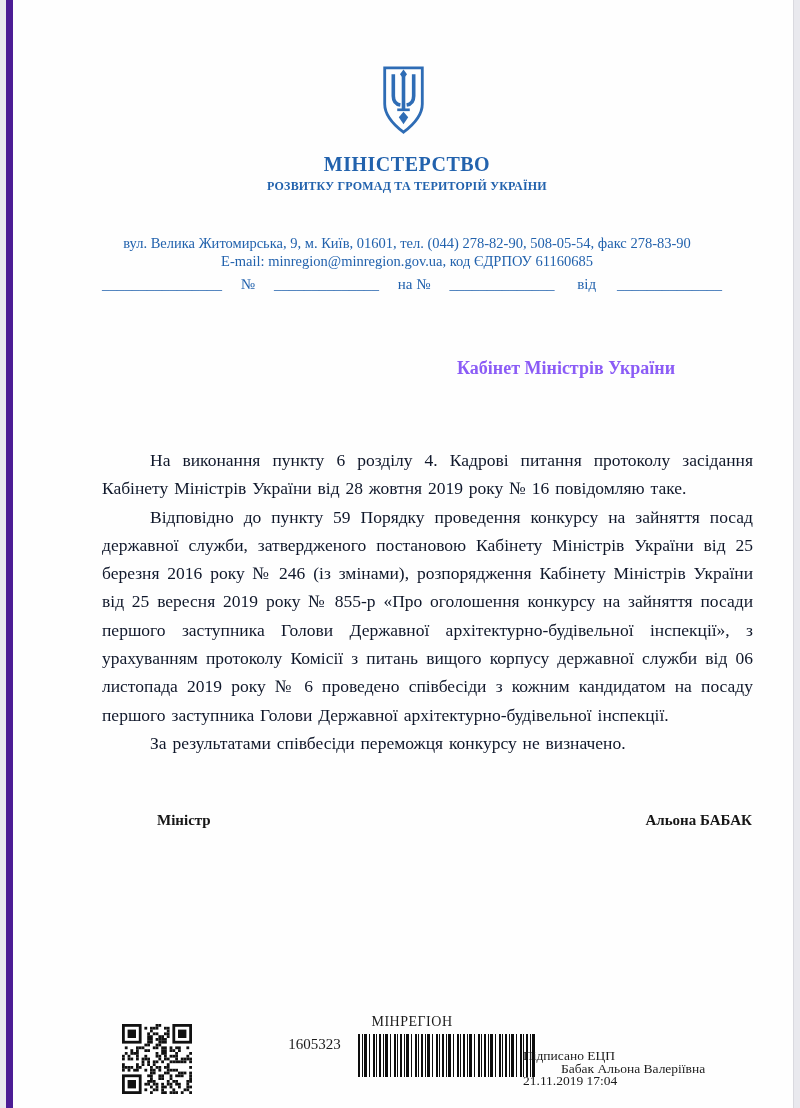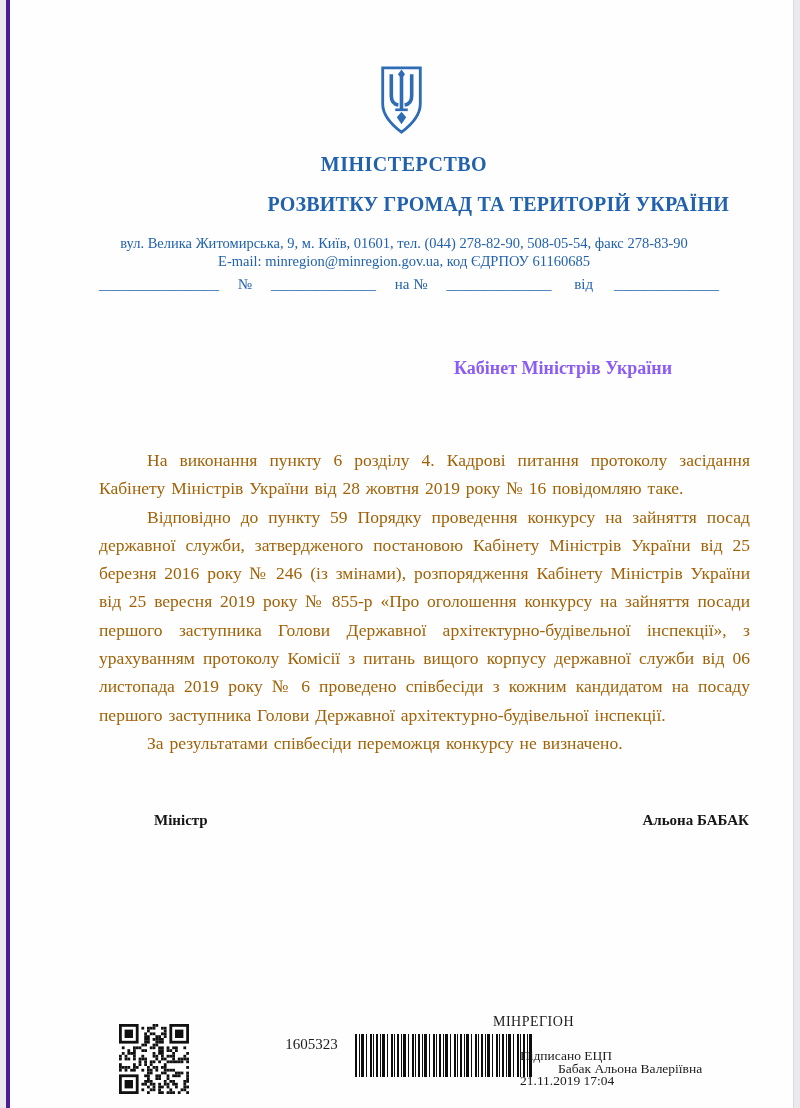--- a/index.html
+++ b/index.html
@@ -7,62 +7,62 @@
   body {
     background:#e9e9ee;
     font-family:"Liberation Serif","DejaVu Serif",serif;
     -webkit-font-smoothing:antialiased;
   }
   .viewport { width:800px; height:1108px; overflow:hidden; position:relative; }
   .page {
     position:absolute; left:6px; top:0;
     width:788px; height:1108px;
     background:#fefefe;
-    border-left:4px solid #4c1d95;
+    border-left:7px solid #4c1d95;
     border-right:1px solid #d9d9df;
   }
   .abs { position:absolute; }
 
   
   .emblem { left:0; right:0; top:64px; display:flex; justify-content:center; }
   .org-name { left:69px; width:650px; text-align:center; color:var(--blue); font-weight:bold; }
   .org1 { top:153px; font-size:20px; letter-spacing:.5px; }
-  .org2 { top:193px; font-size:20px; letter-spacing:.2px;text-align:right; }
+  .org2 { top:179px; font-size:12px; letter-spacing:.2px; }
   .contact { left:69px; width:650px; text-align:center; color:var(--blue); font-size:14.5px; }
   .addr  { top:235px; }
   .email { top:253px; }
 
   
   .refline {
     left:89px; top:276px; width:620px;
     display:flex; justify-content:space-between; align-items:baseline;
     color:var(--blue); font-size:15px; white-space:nowrap;
   }
   .refline .lbl { margin:0 6px; }
   .refline .lbl-vid { margin-left:10px; margin-right:8px; }
 
   
   .addressee { left:444px; top:358px; font-size:18px; font-weight:bold; color:#8b5cf6; }
-  .body-text { left:89px; top:446px; width:651px; color:#a16207; }
+  .body-text { left:89px; top:446px; width:651px; color:#0f172a; }
   .body-text p {
     font-size:17.5px; line-height:28.3px;
     text-align:justify; text-indent:48px;
     word-spacing:1.5px;
   }
   .sig-row {
     left:89px; top:812px; width:650px;
     display:flex; justify-content:space-between;
     font-size:15px; font-weight:bold; color:#161616;
   }
   .sig-title { margin-left:55px; }
 
   
   .qr { left:106px; top:1024px; width:76px; height:70px; }
   .qr svg { width:100%; height:100%; }
-  .stamp-center { left:234px; top:1014px; width:330px; text-align:right; color:#1c1c1c; }
+  .stamp-center { left:234px; top:1014px; width:330px; text-align:center; color:#1c1c1c; }
   .stamp-org { font-size:14px; letter-spacing:.5px; }
   .stamp-ref { font-size:14px; margin-top:1px; }
   .stamp-row { margin-top:4px; display:flex; align-items:flex-start; justify-content:center; gap:17px; }
   .doc-code { font-size:15px; padding-top:2px; }
   .barcode {
     width:178px; height:43px;
     background:repeating-linear-gradient(90deg,
       #0d0d0d 0 2px,  #fff 2px 4px,
       #0d0d0d 4px 5px,#fff 5px 6px,
       #0d0d0d 6px 9px,#fff 9px 11px,

